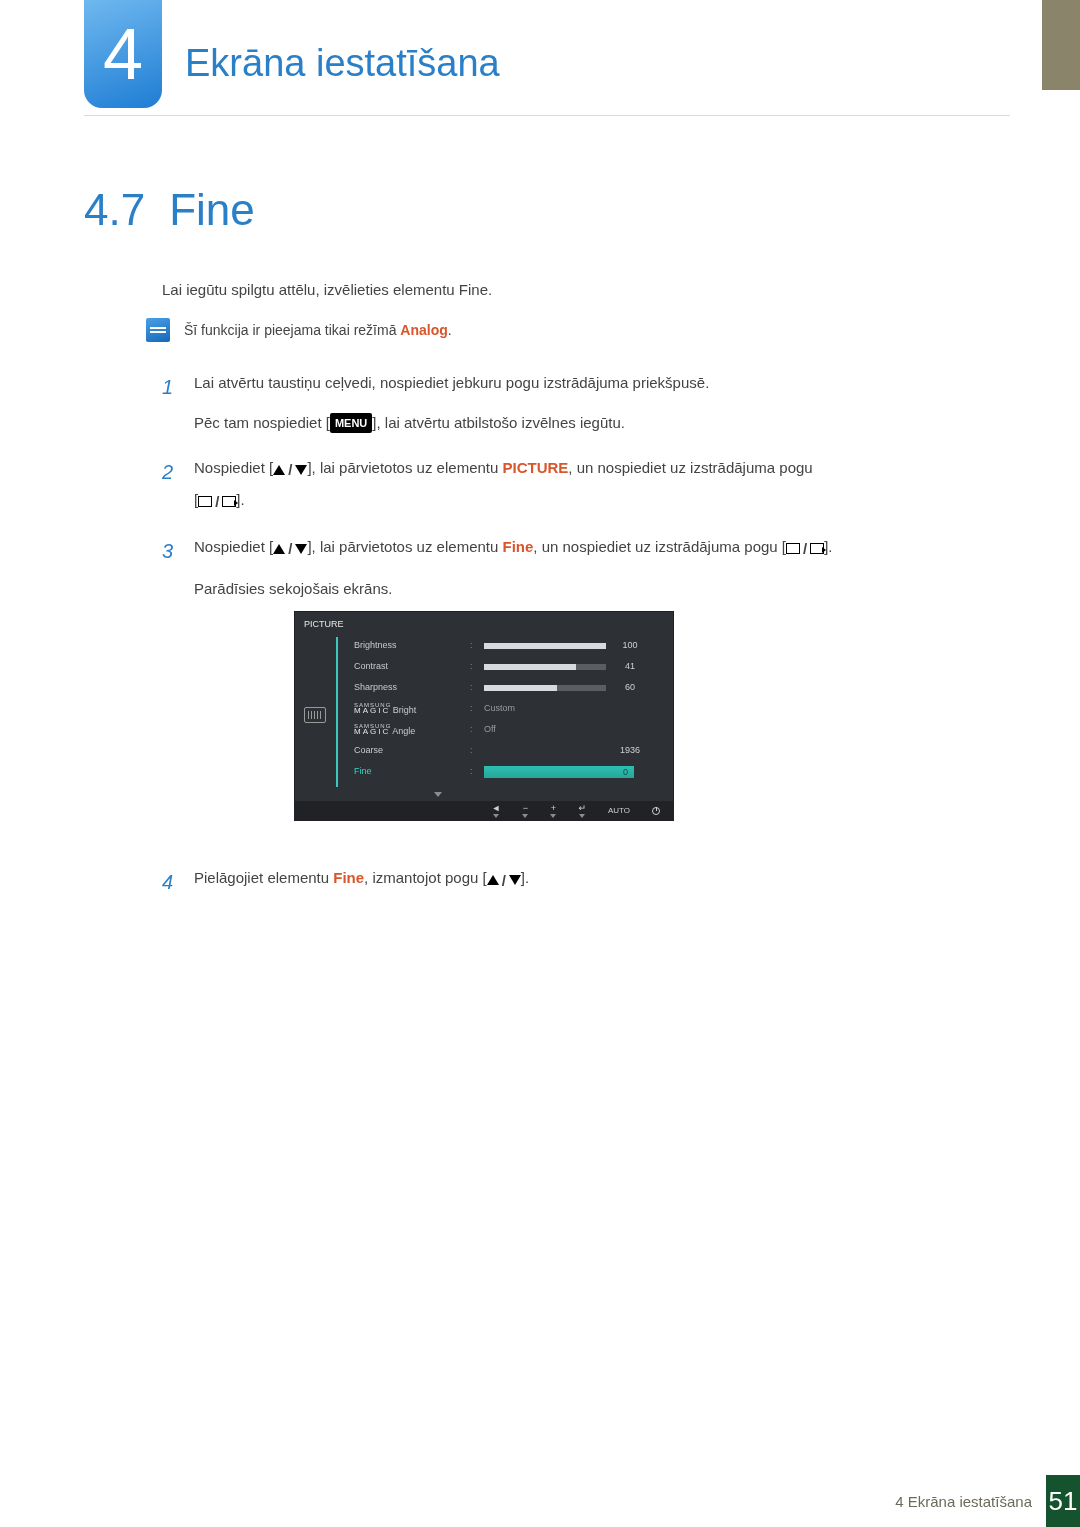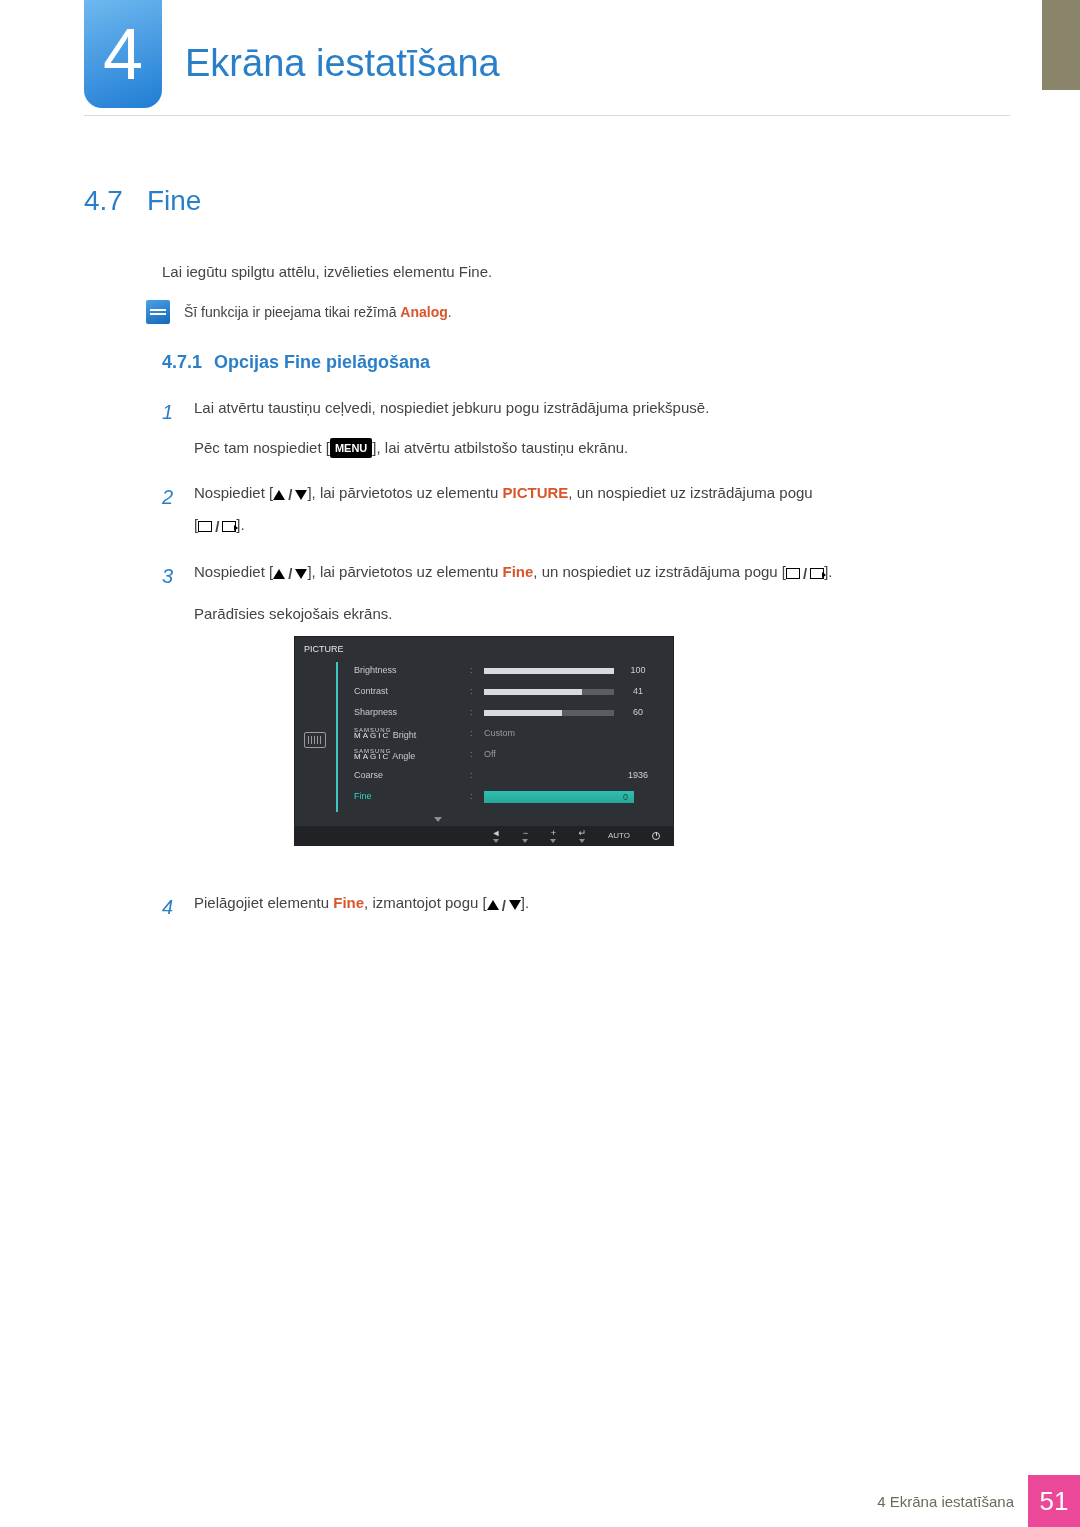--- a/index.html
+++ b/index.html
@@ -42,21 +42,21 @@
     position: absolute;
     left: 84px; right: 70px; top: 115px;
     border-top: 1px solid #d9d9d9;
   }
   .content {
     position: absolute;
     left: 84px; right: 70px; top: 185px;
   }
   .h2 {
     color: #2a7fc9;
-    font-size: 28px;
+    font-size: 44px;
     font-weight: 400;
     margin-bottom: 46px;
   }
   .h2 .num { margin-right: 24px; }
   .intro {
     font-size: 15px;
     margin-left: 78px;
     margin-bottom: 20px;
     color: #444;
   }
@@ -157,21 +157,21 @@
     border-radius:2px;
   }
   .osd-side-icon::before {
     content:""; position:absolute; left:3px; top:3px; right:3px; bottom:3px;
     background: repeating-linear-gradient(90deg,#9a9a9a 0 1px, transparent 1px 3px);
   }
   .osd-accent {
     position:absolute; left:42px; top:26px; bottom:34px;
     width:2px; background: linear-gradient(#3ec7c1,#3ec7c1);
   }
-  .osd-rows { position:absolute; left:60px; right:20px; top:24px; }
+  .osd-rows { position:absolute; left:60px; right:28px; top:24px; }
   .osd-row {
     display:flex; align-items:center;
     height:21px; gap:8px;
   }
   .osd-label { width:108px; font-size:9px; }
   .osd-colon { width:6px; color:#888; }
   .osd-bar {
     flex:1; height:6px; background:#5a5e63; position:relative;
     max-width:130px;
   }
@@ -221,21 +221,21 @@
 
   .footer {
     position:absolute; left:0; right:0; bottom:0; height:52px;
     display:flex; justify-content:flex-end; align-items:stretch;
   }
   .footer-text {
     font-size:15px; color:#6d6a5a;
     display:flex; align-items:center; padding-right:14px;
   }
   .footer-page {
-    width:52px; background:#ec4899; color:#fff;
+    width:34px; background:#14532d; color:#fff;
     font-size:26px; display:flex; align-items:center; justify-content:center;
   }
 </style>
 </head>
 <body>
 
 <div class="side-strip"></div>
 
 <div class="chapter-tab">
   <span>4</span>
@@ -251,32 +251,29 @@
 
   <p class="intro">Lai iegūtu spilgtu attēlu, izvēlieties elementu Fine.</p>
 
   <div class="note-row">
     <span class="note-icon"></span>
     <span class="note-text">
       <span>Šī funkcija ir pieejama tikai režīmā </span><span class="analog">Analog</span><span>.</span>
     </span>
   </div>
 
-  <h3 class="h3">
-    <span class="num">4.7.1</span><span>Opcijas Fine pielāgošana</span>
-  </h3>
 
   <div class="steps">
 
     <div class="step">
       <span class="step-num">1</span>
       <div>
         <div>Lai atvērtu taustiņu ceļvedi, nospiediet jebkuru pogu izstrādājuma priekšpusē.</div>
         <div style="margin-top:14px;">
-          <span>Pēc tam nospiediet [</span><span class="menu-badge">MENU</span><span>], lai atvērtu atbilstošo taustiņu ekrānu.</span>
+          <span>Pēc tam nospiediet [</span><span class="menu-badge">MENU</span><span>], lai atvērtu atbilstošo izvēlnes iegūtu.</span>
         </div>
       </div>
     </div>
 
     <div class="step">
       <span class="step-num">2</span>
       <div>
         <span>Nospiediet [</span><span class="icon-inline">
             <span class="tri-up"></span>
             <span class="slash">/</span>

